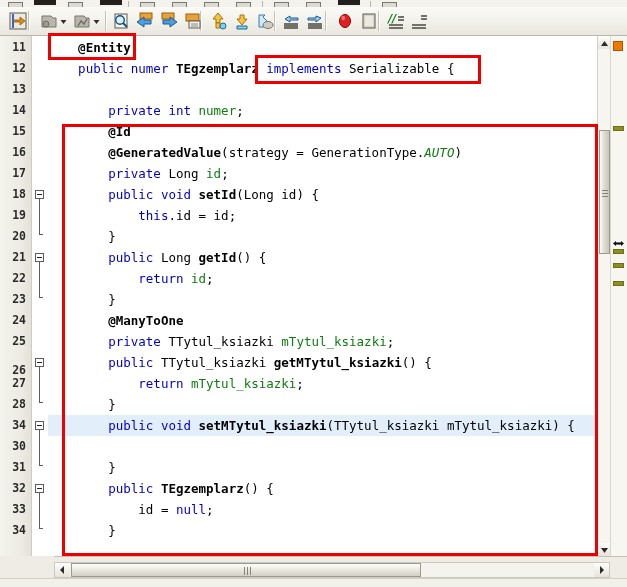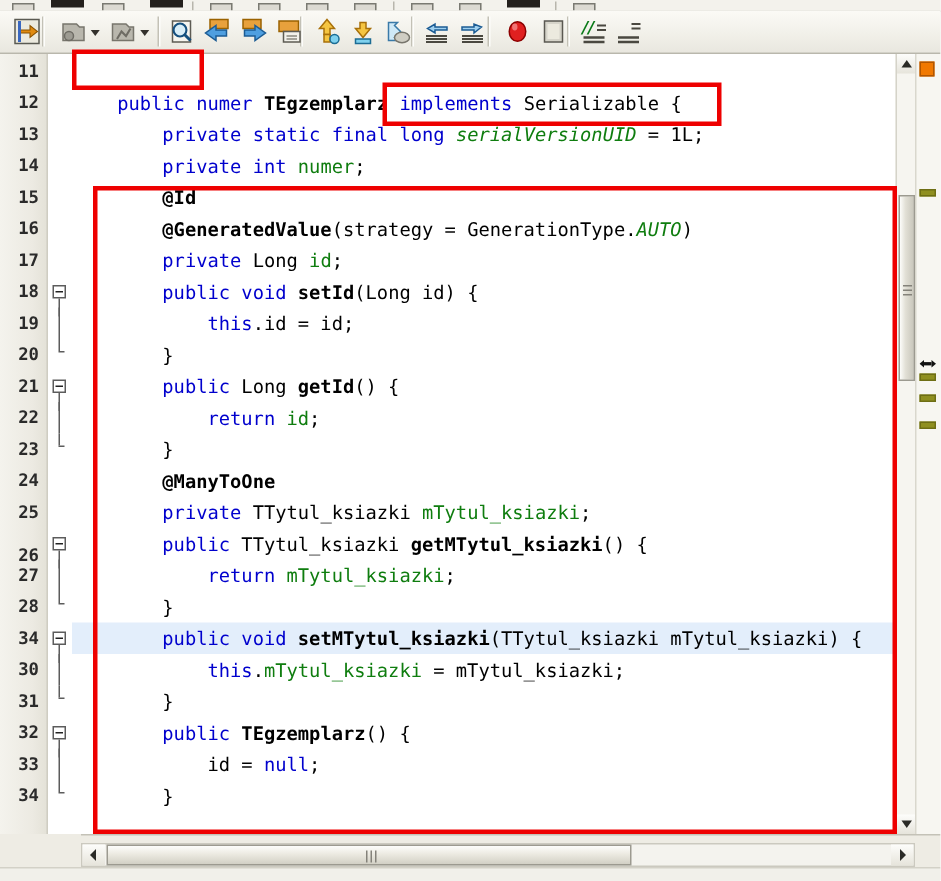--- a/index.html
+++ b/index.html
@@ -296,39 +296,38 @@
         <div class="foldline" style="left: 7px; top: 400px; height: 21px;"></div>
         <div class="foldline" style="left: 7px; top: 421px; height: 8px;"></div>
         <div class="foldend" style="left: 7px; top: 429px;"></div>
         <div class="foldbox" style="left: 3px; top: 448px;"></div>
         <div class="foldline" style="left: 7px; top: 457px; height: 12px;"></div>
         <div class="foldline" style="left: 7px; top: 463px; height: 21px;"></div>
         <div class="foldline" style="left: 7px; top: 484px; height: 8px;"></div>
         <div class="foldend" style="left: 7px; top: 492px;"></div>
       </div>
     <div class="codearea" id="codearea">
+        <div class="codeline" style="top: 1px;"><span>    </span><span class="ann">@Entity</span></div>
         <div class="codeline" style="top: 22px;"><span>    </span><span class="kw">public</span><span class="pl"> </span><span class="kw">numer</span><span class="pl"> </span><span class="mth">TEgzemplarz</span><span class="pl"> </span><span class="kw">implements</span><span class="pl"> Serializable {</span></div>
-        <div class="codeline" style="top: 43px;"><span>        </span><span class="kw">private</span><span class="pl"> </span><span class="kw">static</span><span class="pl"> </span><span class="kw">final</span><span class="pl"> </span><span class="kw">long</span><span class="pl"> </span><span class="fldi">serialVersionUID</span><span class="pl"> = 1L;</span></div>
         <div class="codeline" style="top: 64px;"><span>        </span><span class="kw">private</span><span class="pl"> </span><span class="kw">int</span><span class="pl"> </span><span class="fld">numer</span><span class="pl">;</span></div>
         <div class="codeline" style="top: 85px;"><span>        </span><span class="ann">@Id</span></div>
         <div class="codeline" style="top: 106px;"><span>        </span><span class="ann">@GeneratedValue</span><span class="pl">(strategy = GenerationType.</span><span class="fldi">AUTO</span><span class="pl">)</span></div>
         <div class="codeline" style="top: 127px;"><span>        </span><span class="kw">private</span><span class="pl"> Long </span><span class="fld">id</span><span class="pl">;</span></div>
         <div class="codeline" style="top: 148px;"><span>        </span><span class="kw">public</span><span class="pl"> </span><span class="kw">void</span><span class="pl"> </span><span class="mth">setId</span><span class="pl">(Long id) {</span></div>
         <div class="codeline" style="top: 169px;"><span>            </span><span class="kw">this</span><span class="pl">.id = id;</span></div>
         <div class="codeline" style="top: 190px;"><span>        </span><span class="pl">}</span></div>
         <div class="codeline" style="top: 211px;"><span>        </span><span class="kw">public</span><span class="pl"> Long </span><span class="mth">getId</span><span class="pl">() {</span></div>
         <div class="codeline" style="top: 232px;"><span>            </span><span class="kw">return</span><span class="pl"> </span><span class="fld">id</span><span class="pl">;</span></div>
         <div class="codeline" style="top: 253px;"><span>        </span><span class="pl">}</span></div>
         <div class="codeline" style="top: 274px;"><span>        </span><span class="ann">@ManyToOne</span></div>
         <div class="codeline" style="top: 295px;"><span>        </span><span class="kw">private</span><span class="pl"> TTytul_ksiazki </span><span class="fld">mTytul_ksiazki</span><span class="pl">;</span></div>
         <div class="codeline" style="top: 316px;"><span>        </span><span class="kw">public</span><span class="pl"> TTytul_ksiazki </span><span class="mth">getMTytul_ksiazki</span><span class="pl">() {</span></div>
         <div class="codeline" style="top: 337px;"><span>            </span><span class="kw">return</span><span class="pl"> </span><span class="fld">mTytul_ksiazki</span><span class="pl">;</span></div>
         <div class="codeline" style="top: 358px;"><span>        </span><span class="pl">}</span></div>
         <div class="codeline hl" style="top: 379px;"><span>        </span><span class="kw">public</span><span class="pl"> </span><span class="kw">void</span><span class="pl"> </span><span class="mth">setMTytul_ksiazki</span><span class="pl">(TTytul_ksiazki mTytul_ksiazki) {</span></div>
-        <div class="codeline" style="top: 400px;"><span>            </span><span class="kw">this</span><span class="pl">.</span><span class="fld">mTytul_ksiazki</span><span class="pl"> = mTytul_ksiazki;</span></div>
         <div class="codeline" style="top: 421px;"><span>        </span><span class="pl">}</span></div>
         <div class="codeline" style="top: 442px;"><span>        </span><span class="kw">public</span><span class="pl"> </span><span class="mth">TEgzemplarz</span><span class="pl">() {</span></div>
         <div class="codeline" style="top: 463px;"><span>            </span><span class="pl">id = </span><span class="kw">null</span><span class="pl">;</span></div>
         <div class="codeline" style="top: 484px;"><span>        </span><span class="pl">}</span></div>
       </div>
 
     <div class="vsb" id="vsb">
       <div class="arrow up">
         <svg width="13" height="13" viewBox="0 0 13 13">
             <path d="M6.5 4l3.5 5H3z" fill="#2a2a26"></path>

